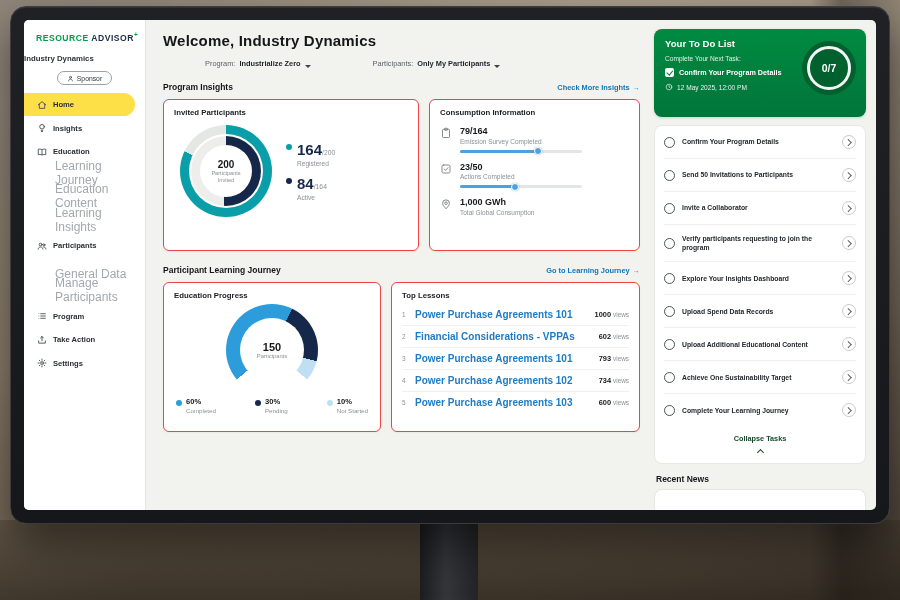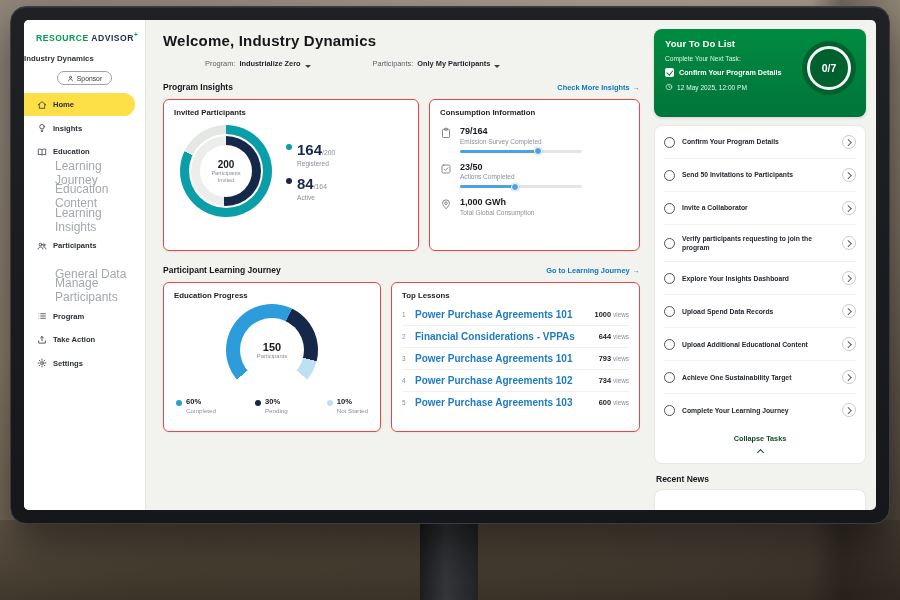--- a/index.html
+++ b/index.html
@@ -386,21 +386,21 @@
             <div class="card-title">Top Lessons</div>
             <div class="lessons-list">
               <div class="lesson-row">
                 <span class="lesson-rank">1</span>
                 <span class="lesson-title">Power Purchase Agreements 101</span>
                 <span class="lesson-views"><span>1000</span><span class="sfx">views</span></span>
               </div>
               <div class="lesson-row">
                 <span class="lesson-rank">2</span>
                 <span class="lesson-title">Financial Considerations - VPPAs</span>
-                <span class="lesson-views"><span>644</span><span class="sfx">views</span></span>
+                <span class="lesson-views"><span>602</span><span class="sfx">views</span></span>
               </div>
               <div class="lesson-row">
                 <span class="lesson-rank">3</span>
                 <span class="lesson-title">Power Purchase Agreements 101</span>
                 <span class="lesson-views"><span>793</span><span class="sfx">views</span></span>
               </div>
               <div class="lesson-row">
                 <span class="lesson-rank">4</span>
                 <span class="lesson-title">Power Purchase Agreements 102</span>
                 <span class="lesson-views"><span>734</span><span class="sfx">views</span></span>

